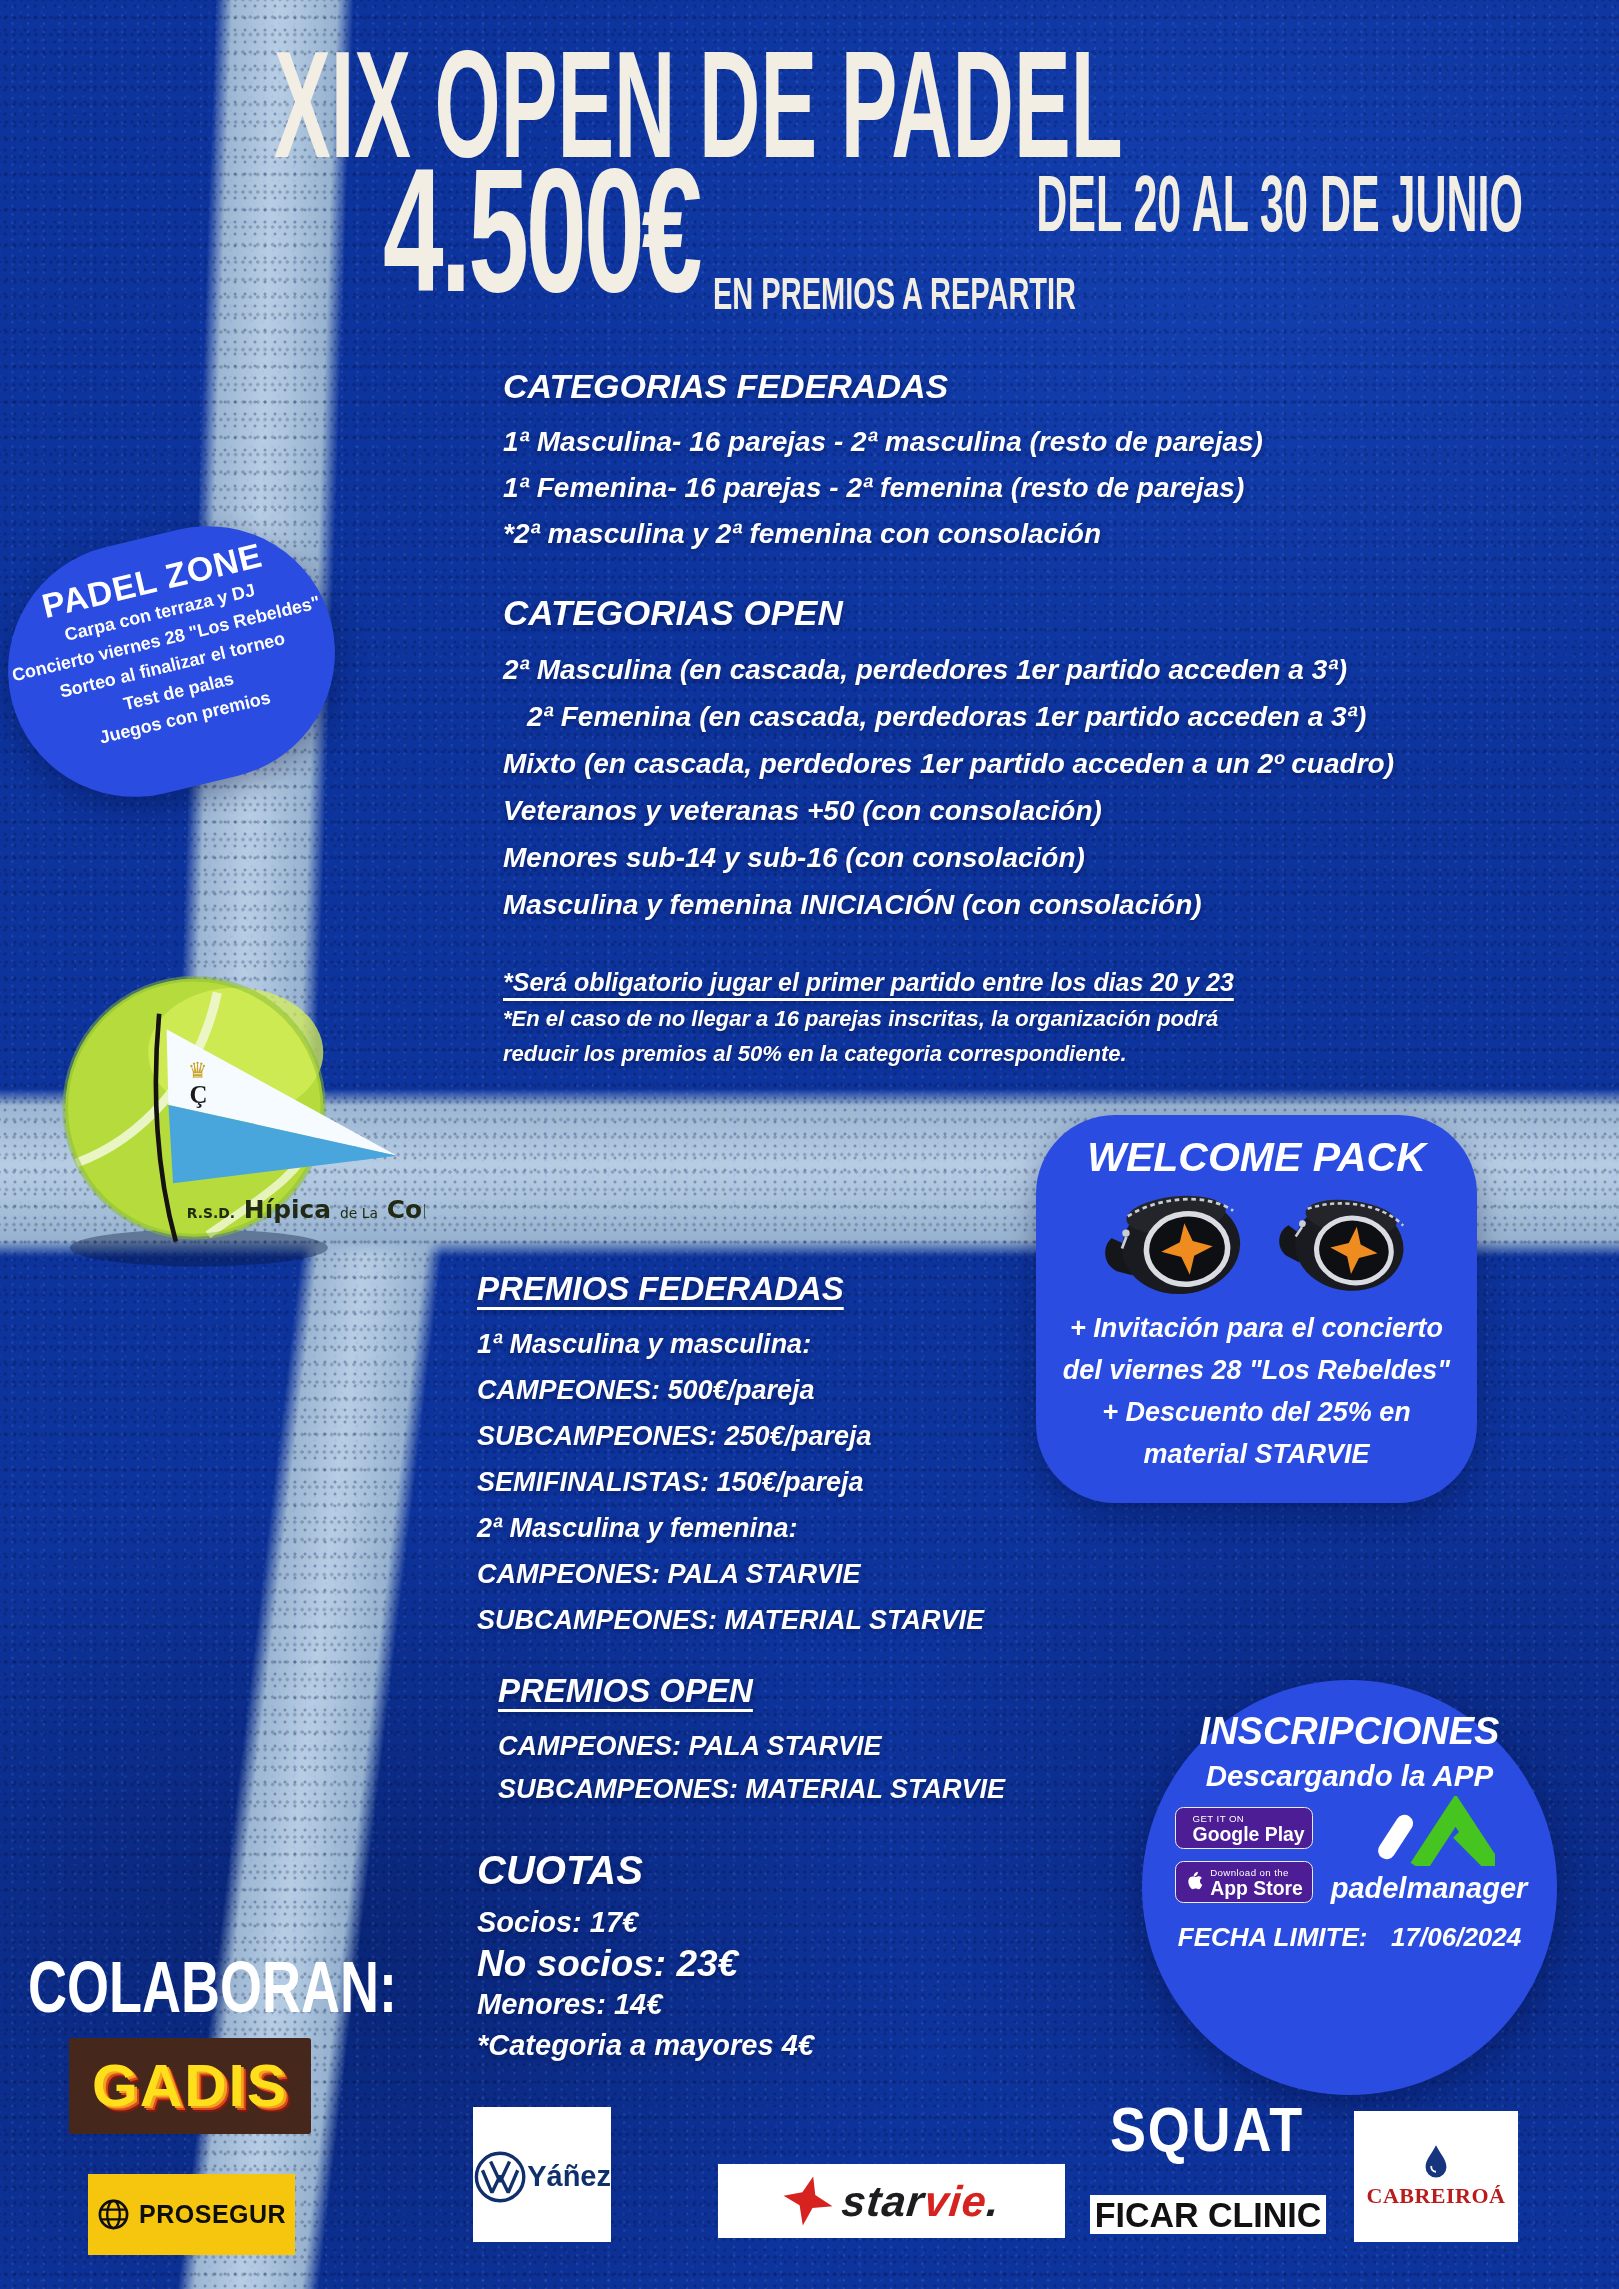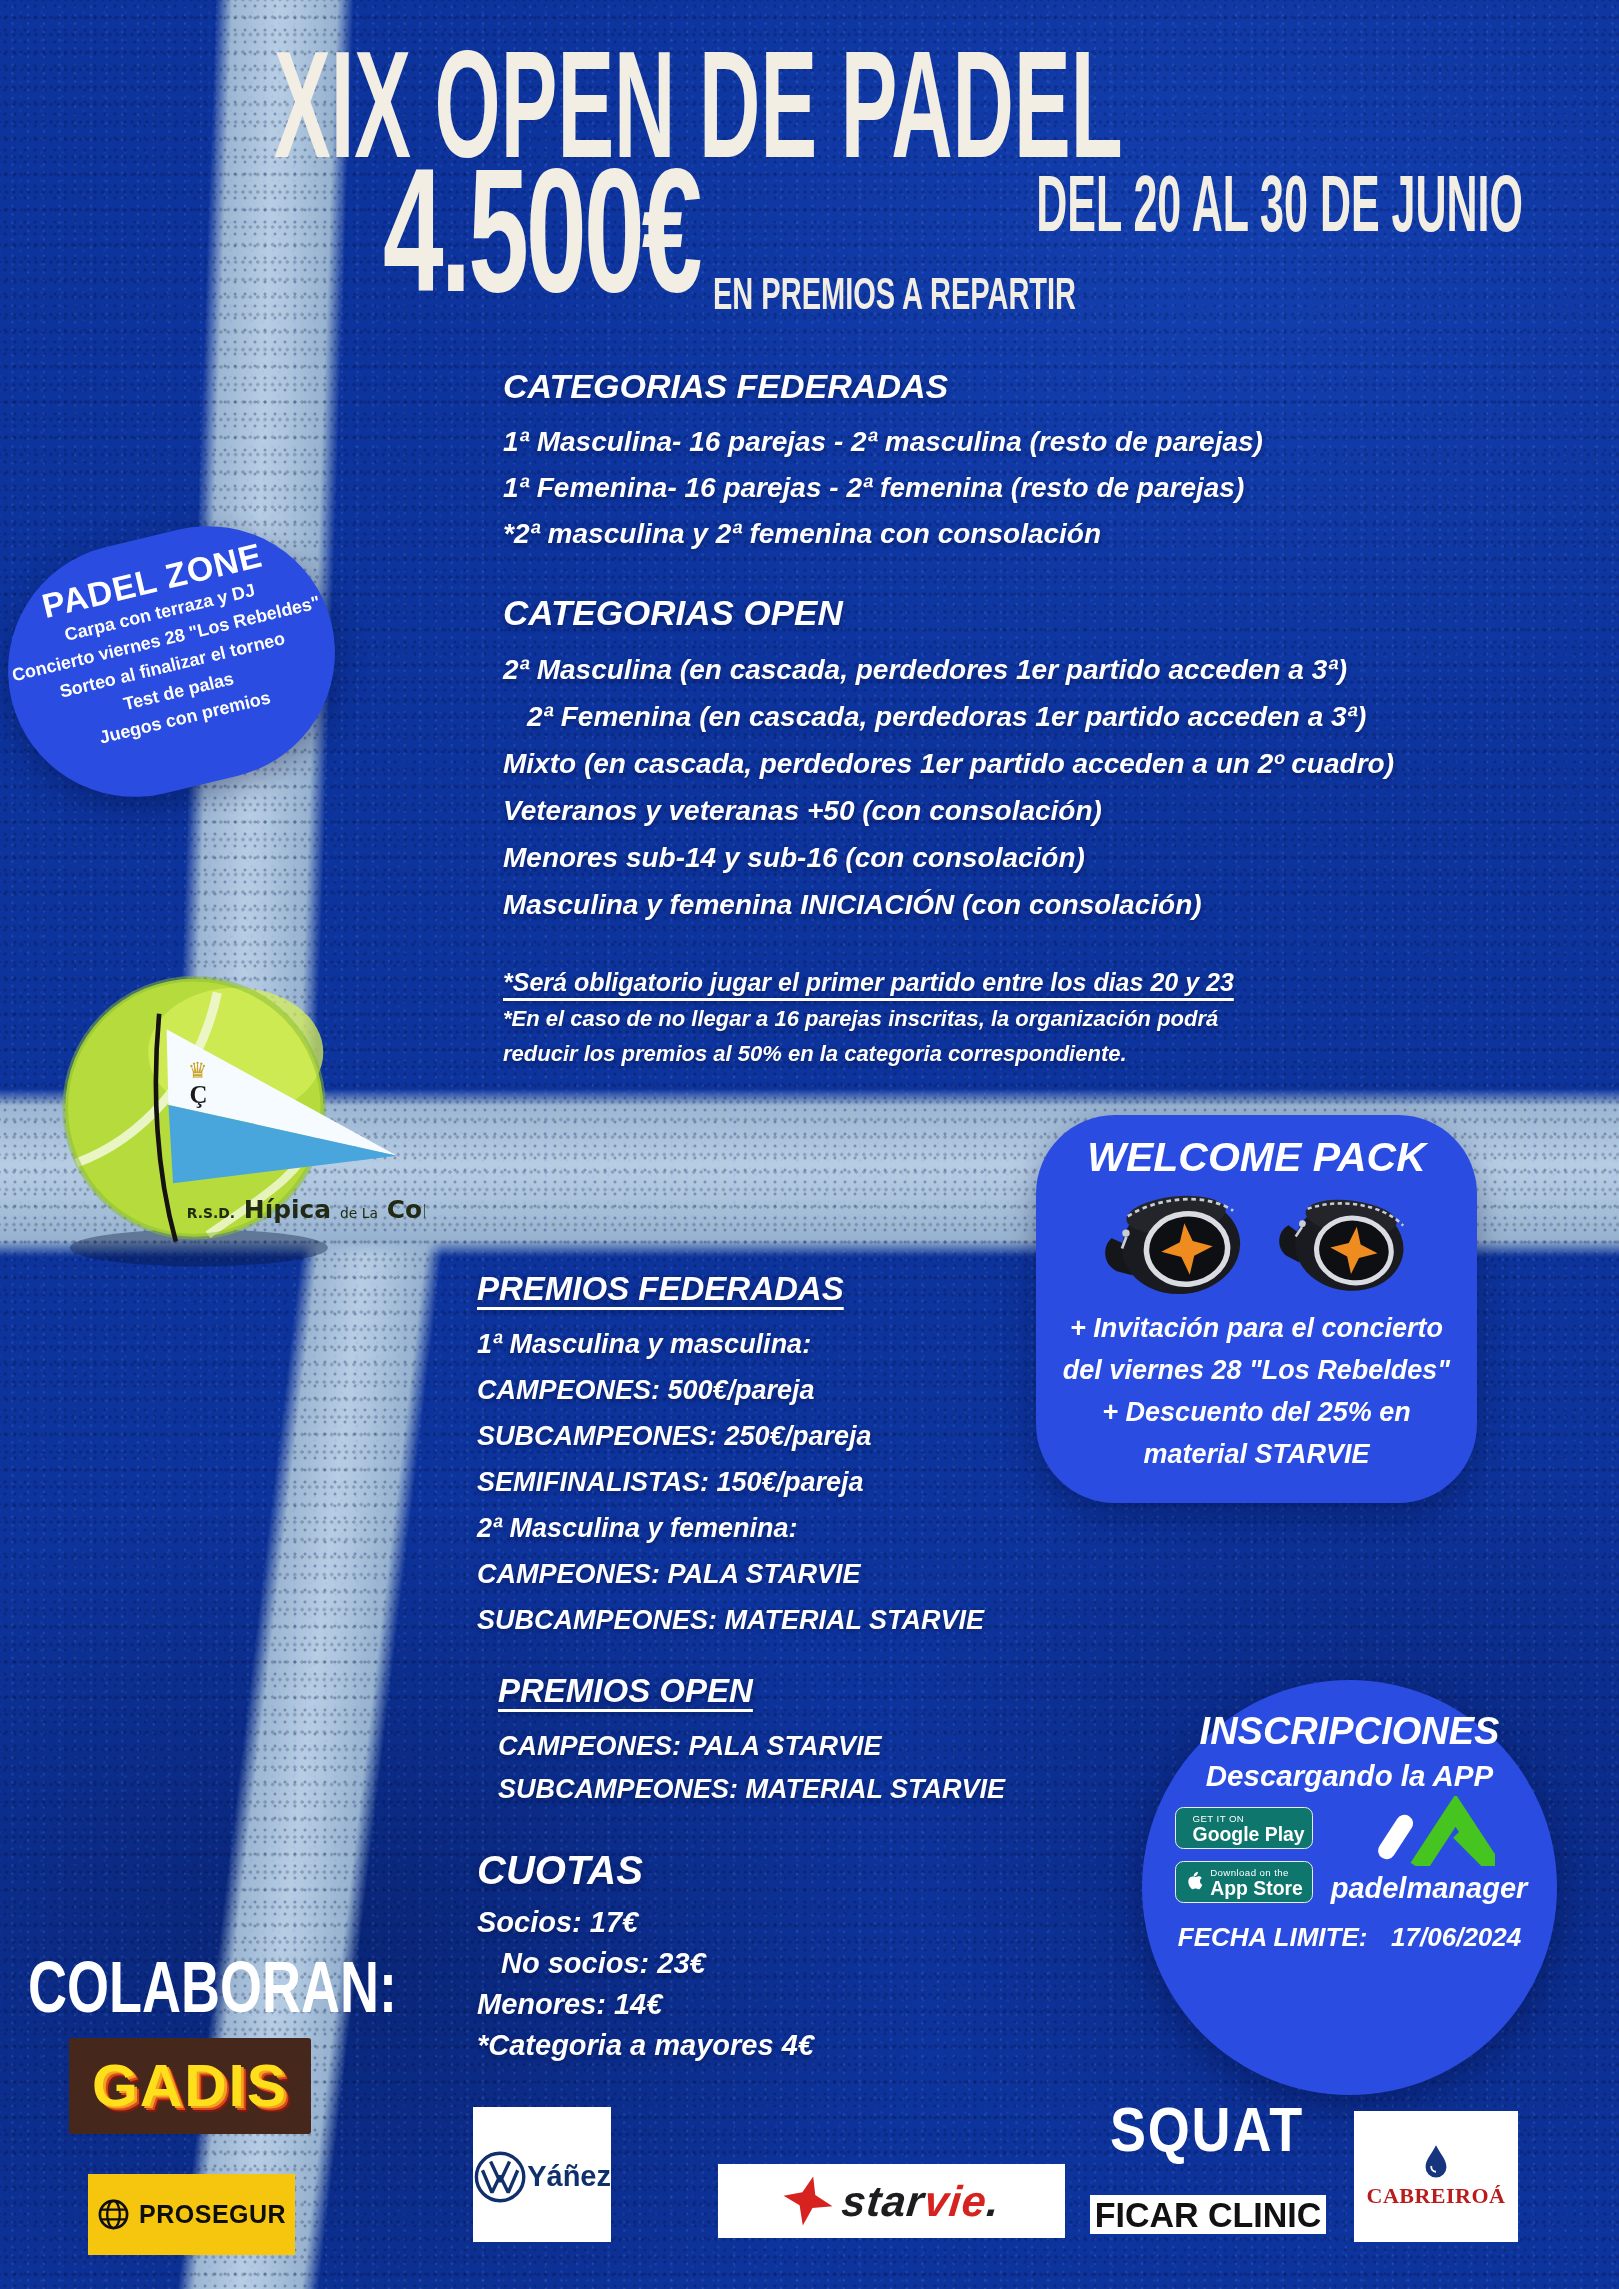--- a/index.html
+++ b/index.html
@@ -49,21 +49,21 @@
   }
   .welcome .w-title{font-size:41px;font-weight:800;font-style:italic;padding-top:18.5px;}
   .welcome .w-item{font-size:27px;font-weight:700;font-style:italic;line-height:42px;width:415px;margin:0 auto;}
   .circle-ins{
     z-index:5;left:1142px;top:1680px;width:415px;height:415px;border-radius:50%;
     background:#2a4ce0;color:#fff;box-shadow:0 11px 31px rgba(0,10,50,.35);
   }
   .ins-title{position:absolute;top:29.5px;width:100%;text-align:center;font-size:38px;font-weight:800;font-style:italic;}
   .ins-sub{position:absolute;top:79px;width:100%;text-align:center;font-size:29.5px;font-weight:700;font-style:italic;}
   .store-badge{
-    position:absolute;width:138px;height:42px;background:#0f766e;border:1.8px solid #e9eef6;border-radius:8.3px;
+    position:absolute;width:138px;height:42px;background:#4c1d95;border:1.8px solid #e9eef6;border-radius:8.3px;
     display:flex;align-items:center;gap:7.4px;padding:0 9.2px;box-sizing:border-box;color:#fff;
   }
   .store-badge .sb-tag{font-size:9.7px;letter-spacing:0.4px;line-height:11px;}
   .store-badge .sb-store{font-size:19.4px;font-weight:700;line-height:20px;white-space:nowrap;}
   .pm-text{position:absolute;left:181px;top:192px;width:212px;text-align:center;font-size:29px;font-weight:800;font-style:italic;}
   .ins-date{position:absolute;top:242px;width:100%;text-align:center;font-size:26px;font-weight:800;font-style:italic;}
   .logo-box{position:absolute;background:#fff;z-index:5;display:flex;align-items:center;justify-content:center;}
   .gadis-box{left:69px;top:2038px;width:242px;height:96px;background:#45281b;z-index:5;display:flex;align-items:center;justify-content:center;border-radius:2.8px;}
   .gadis-text{font-size:59px;font-weight:900;letter-spacing:1.8px;color:#ffdf1b;
     text-shadow:2.8px 1.8px 0 #f4a11d,4.6px 3.7px 0 #d8481f,6.5px 5.5px 0 #7a1c10;}
@@ -207,21 +207,21 @@
     <div style="margin-top:14.8px;">
       <div class="body-line" style="font-size:27px;line-height:43px;">CAMPEONES: PALA STARVIE</div>
       <div class="body-line" style="font-size:27px;line-height:43px;">SUBCAMPEONES: MATERIAL STARVIE</div>
     </div>
   </div>
 
   <div class="abs z5" style="left:477px;top:1848px;">
     <div class="h-italic" style="font-size:40px;">CUOTAS</div>
     <div style="margin-top:9.2px;">
       <div class="body-line" style="font-size:29px;line-height:41px;">Socios: 17€</div>
-      <div class="body-line" style="font-size:29px;line-height:41px;margin-left:24px;">No socios: 23€</div>
+      <div class="body-line" style="font-size:37px;line-height:41px;">No socios: 23€</div>
       <div class="body-line" style="font-size:29px;line-height:41px;">Menores: 14€</div>
       <div class="body-line" style="font-size:29px;line-height:41px;">*Categoria a mayores 4€</div>
     </div>
   </div>
 
   <div class="abs circle-ins">
     <div class="ins-title">INSCRIPCIONES</div>
     <div class="ins-sub">Descargando la APP</div>
 
     <div class="store-badge" style="left:33px;top:127px;">

